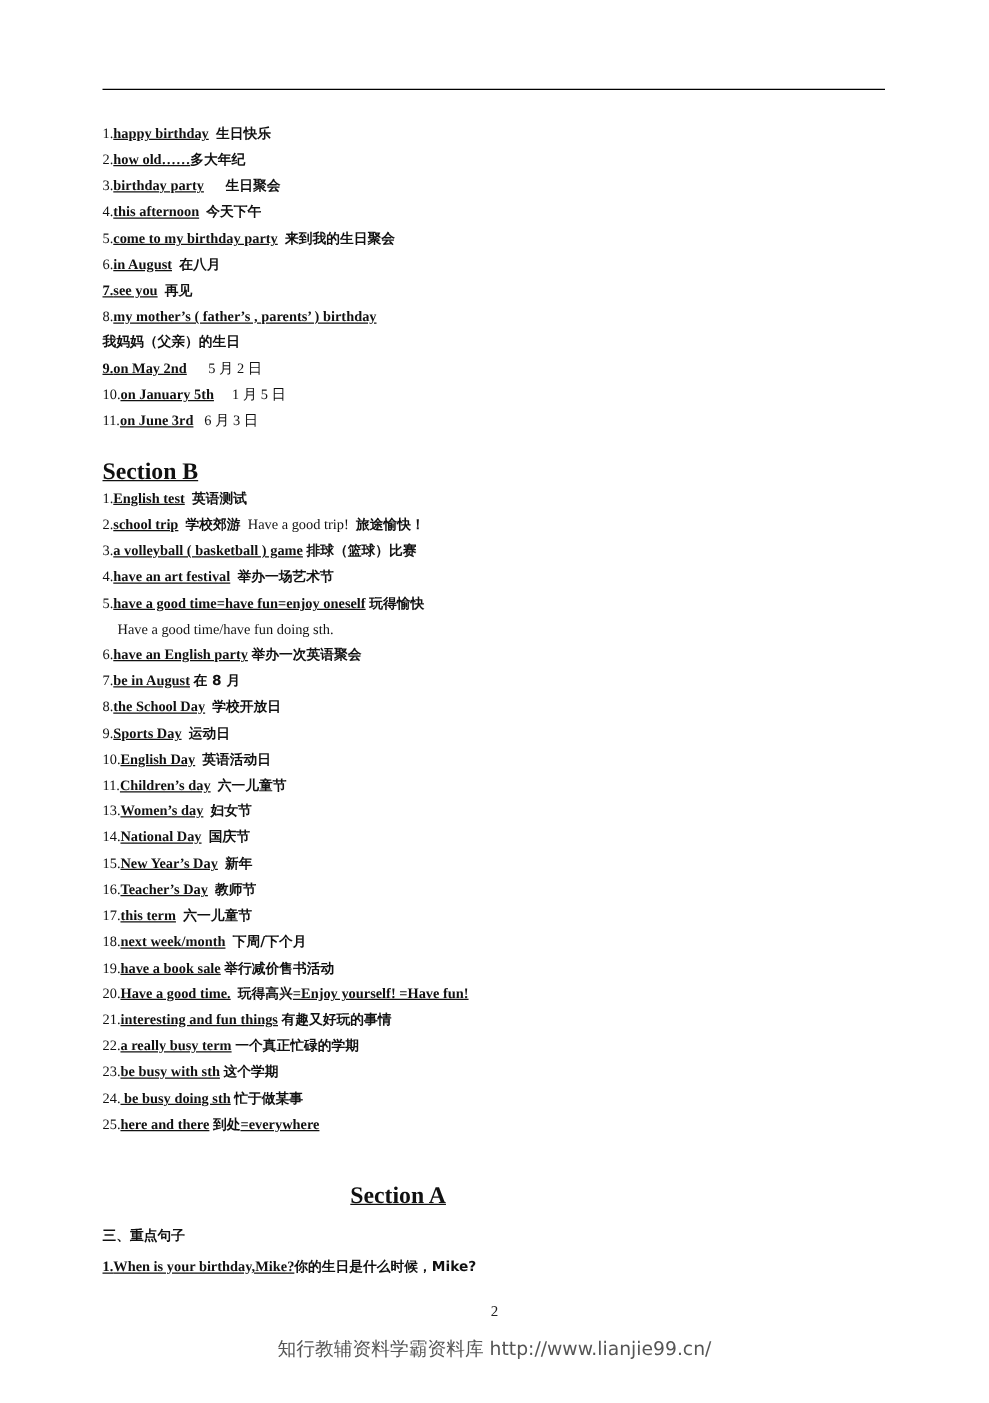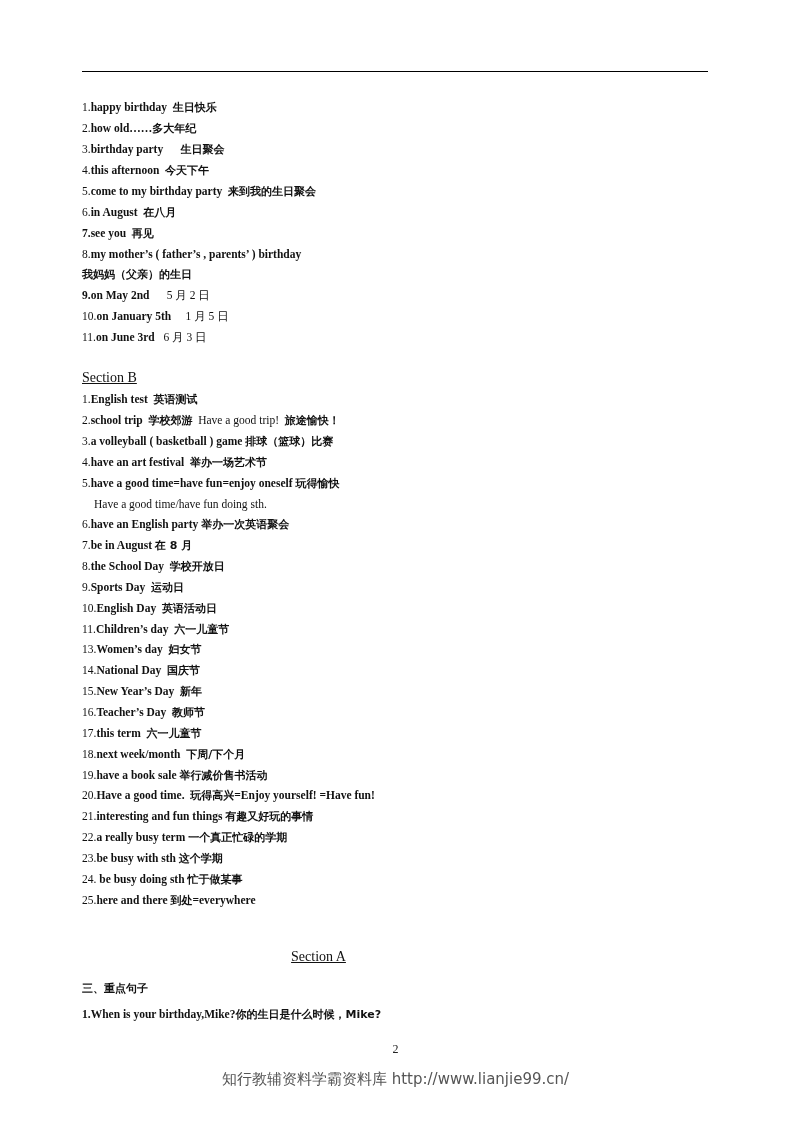--- a/index.html
+++ b/index.html
@@ -1,26 +1,26 @@
 <!DOCTYPE html>
 <html><head>
 <meta charset="utf-8">
 <style>
   html, body { margin: 0; padding: 0; background: #ffffff; }
   body { width: 791px; height: 1122px; position: relative; overflow: hidden;
          font-family: "Liberation Serif", "DejaVu Serif", serif; color: #111; }
   .rule { position: absolute; left: 82px; top: 71px; width: 626px; height: 0;
           border-top: 1.5px solid #000; }
   .line { position: absolute; left: 82px; font-size: 11.5px; line-height: 14px; white-space: nowrap; }
-  .en { font-weight: bold; }
+  .en { font-weight: bold; text-decoration: underline; }
   .num { font-weight: normal; }
   .zh { font-family: "DejaVu Sans", sans-serif; font-size: 11px; font-weight: bold; }
   .plain { font-weight: normal; }
   .indent { left: 94px; }
-  .heading { font-weight: normal; text-decoration: underline; font-size: 14px; }
+  .heading { font-weight: bold; text-decoration: underline; font-size: 19px; }
   .centered { left: 0; width: 637px; text-align: center; }
   .cnhead { font-family: "DejaVu Sans", sans-serif; font-weight: bold; font-size: 11px; }
   .pagenum { position: absolute; left: 0; width: 791px; top: 1042px; text-align: center; font-size: 12px; color: #222; }
   .footer { position: absolute; left: 0; width: 791px; top: 1070px; text-align: center;
             font-family: "DejaVu Sans", sans-serif; font-size: 15px; color: #555; }
 </style>
 </head>
 <body>
 
 <div class="rule"></div>

